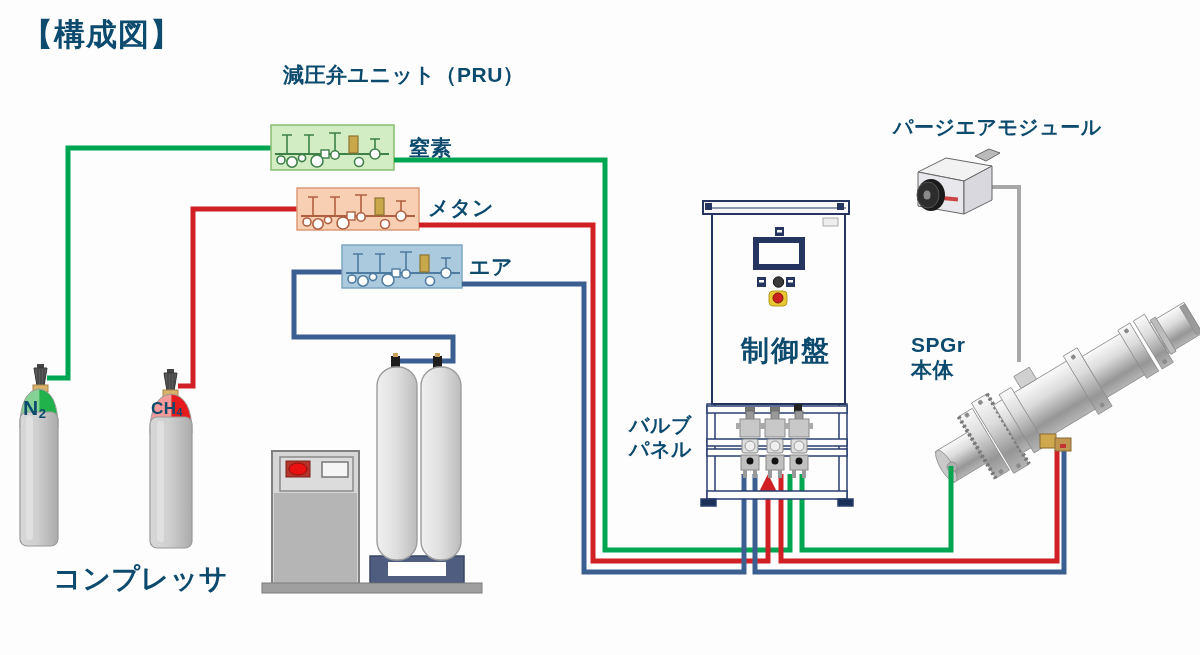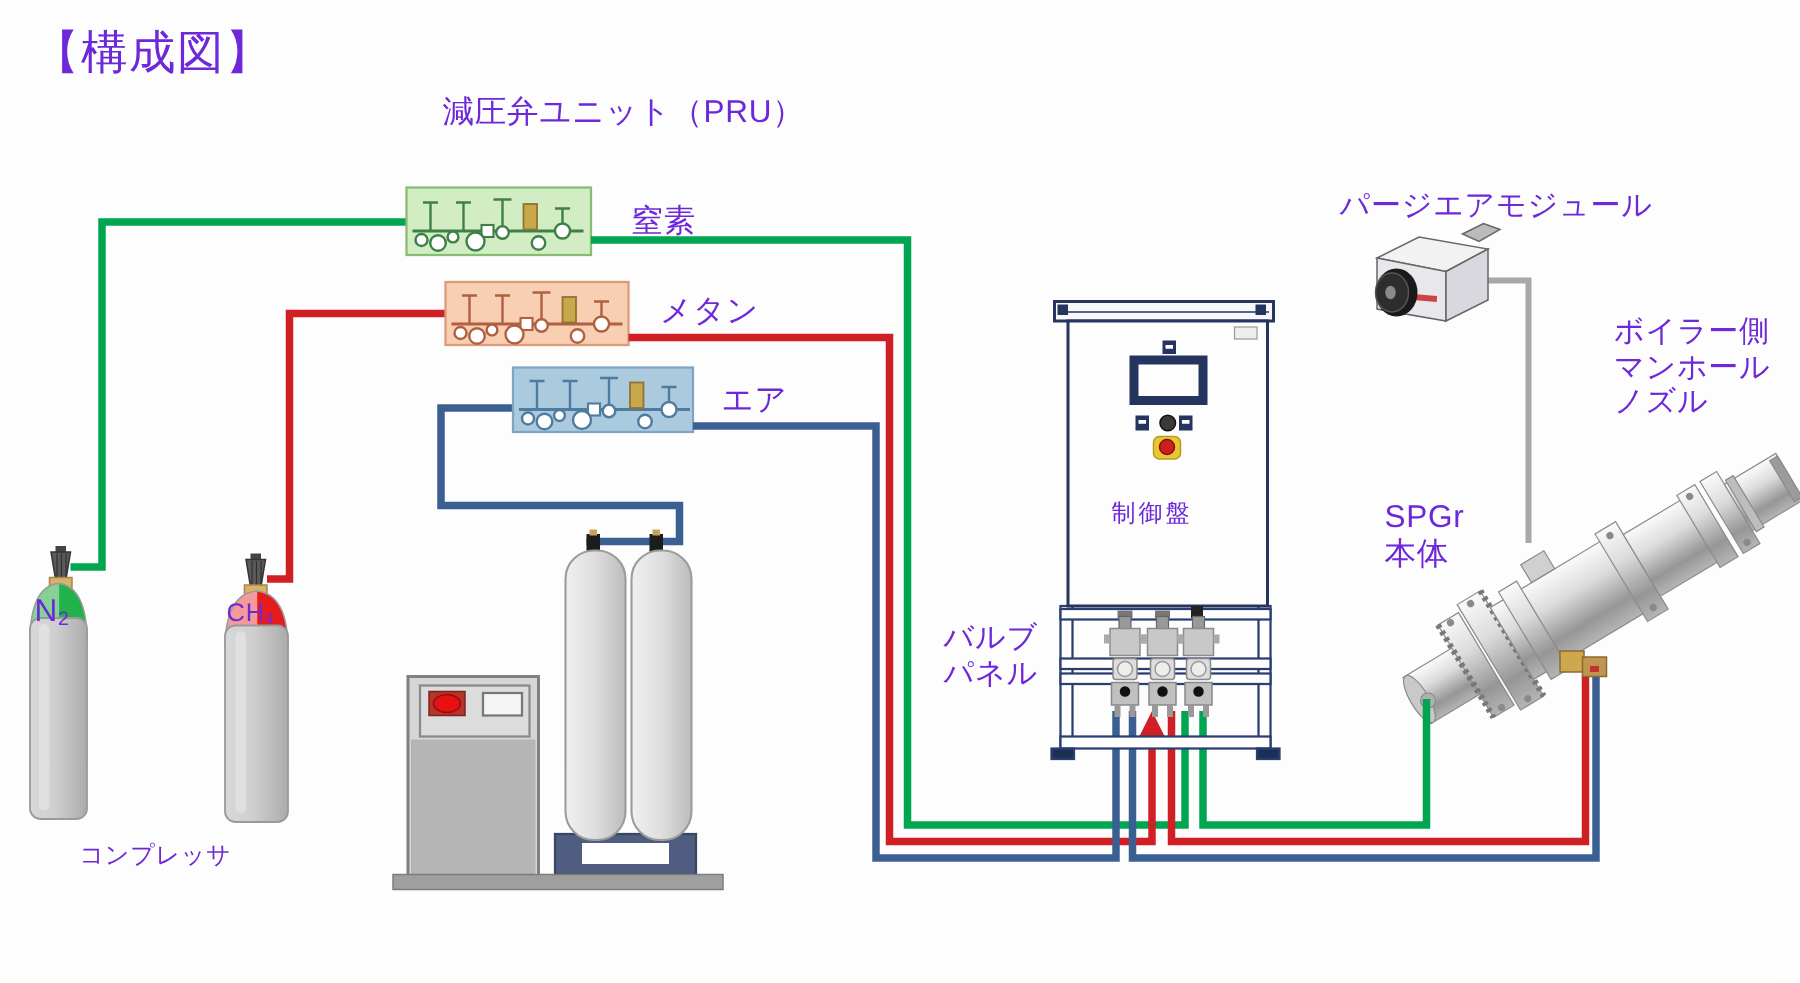--- a/index.html
+++ b/index.html
@@ -3,27 +3,27 @@
 <meta charset="utf-8">
 <style>
   html,body{margin:0;padding:0;background:#ffffff;}
   #stage{
     position:relative;width:1200px;height:655px;overflow:hidden;
     background:#fdfdfd;
     font-family:"Liberation Sans","DejaVu Sans",sans-serif;
   }
   #gfx{position:absolute;left:0;top:0;}
   .lbl{
-    position:absolute;color:#6d28d9;font-weight:normal;white-space:nowrap;
+    position:absolute;color:#0c4a6e;font-weight:bold;white-space:nowrap;
     line-height:1.18;letter-spacing:0.5px;
   }
   .lbl sub{font-size:62%;vertical-align:-18%;}
   .title{font-size:31px;letter-spacing:1px;}
-  .f22{font-size:16px;}
-  .f21{font-size:21px;margin-left:12px;}
+  .f22{font-size:28px;}
+  .f21{font-size:21px;}
   .f20{font-size:20px;}
 </style>
 </head>
 <body>
 
 <div id="stage">
 
 <svg id="gfx" width="1200" height="655" viewBox="0 0 1200 655">
   <defs>
     <linearGradient id="metal" x1="0" y1="0" x2="0" y2="1">
@@ -292,26 +292,21 @@
 <div class="lbl f22" style="left:53px;top:562px">コンプレッサ</div>
 
 
 <div class="lbl f22" style="left:741px;top:334px;letter-spacing:2px">制御盤</div>
 
 <div class="lbl f20" style="left:629px;top:414px">
   <div>バルブ</div>
   <div>パネル</div>
 </div>
 
-<div class="lbl f20" style="left:893px;top:126px">パージエアモジュール</div>
+<div class="lbl f20" style="left:893px;top:116px">パージエアモジュール</div>
 
 <div class="lbl f21" style="left:911px;top:333px">
   <div>SPGr</div>
   <div>本体</div>
 </div>
 
-<div class="lbl f20" style="left:1076px;top:210px">
-  <div>ボイラー側</div>
-  <div>マンホール</div>
-  <div>ノズル</div>
+
 </div>
 
-</div>
-
 </body></html>

